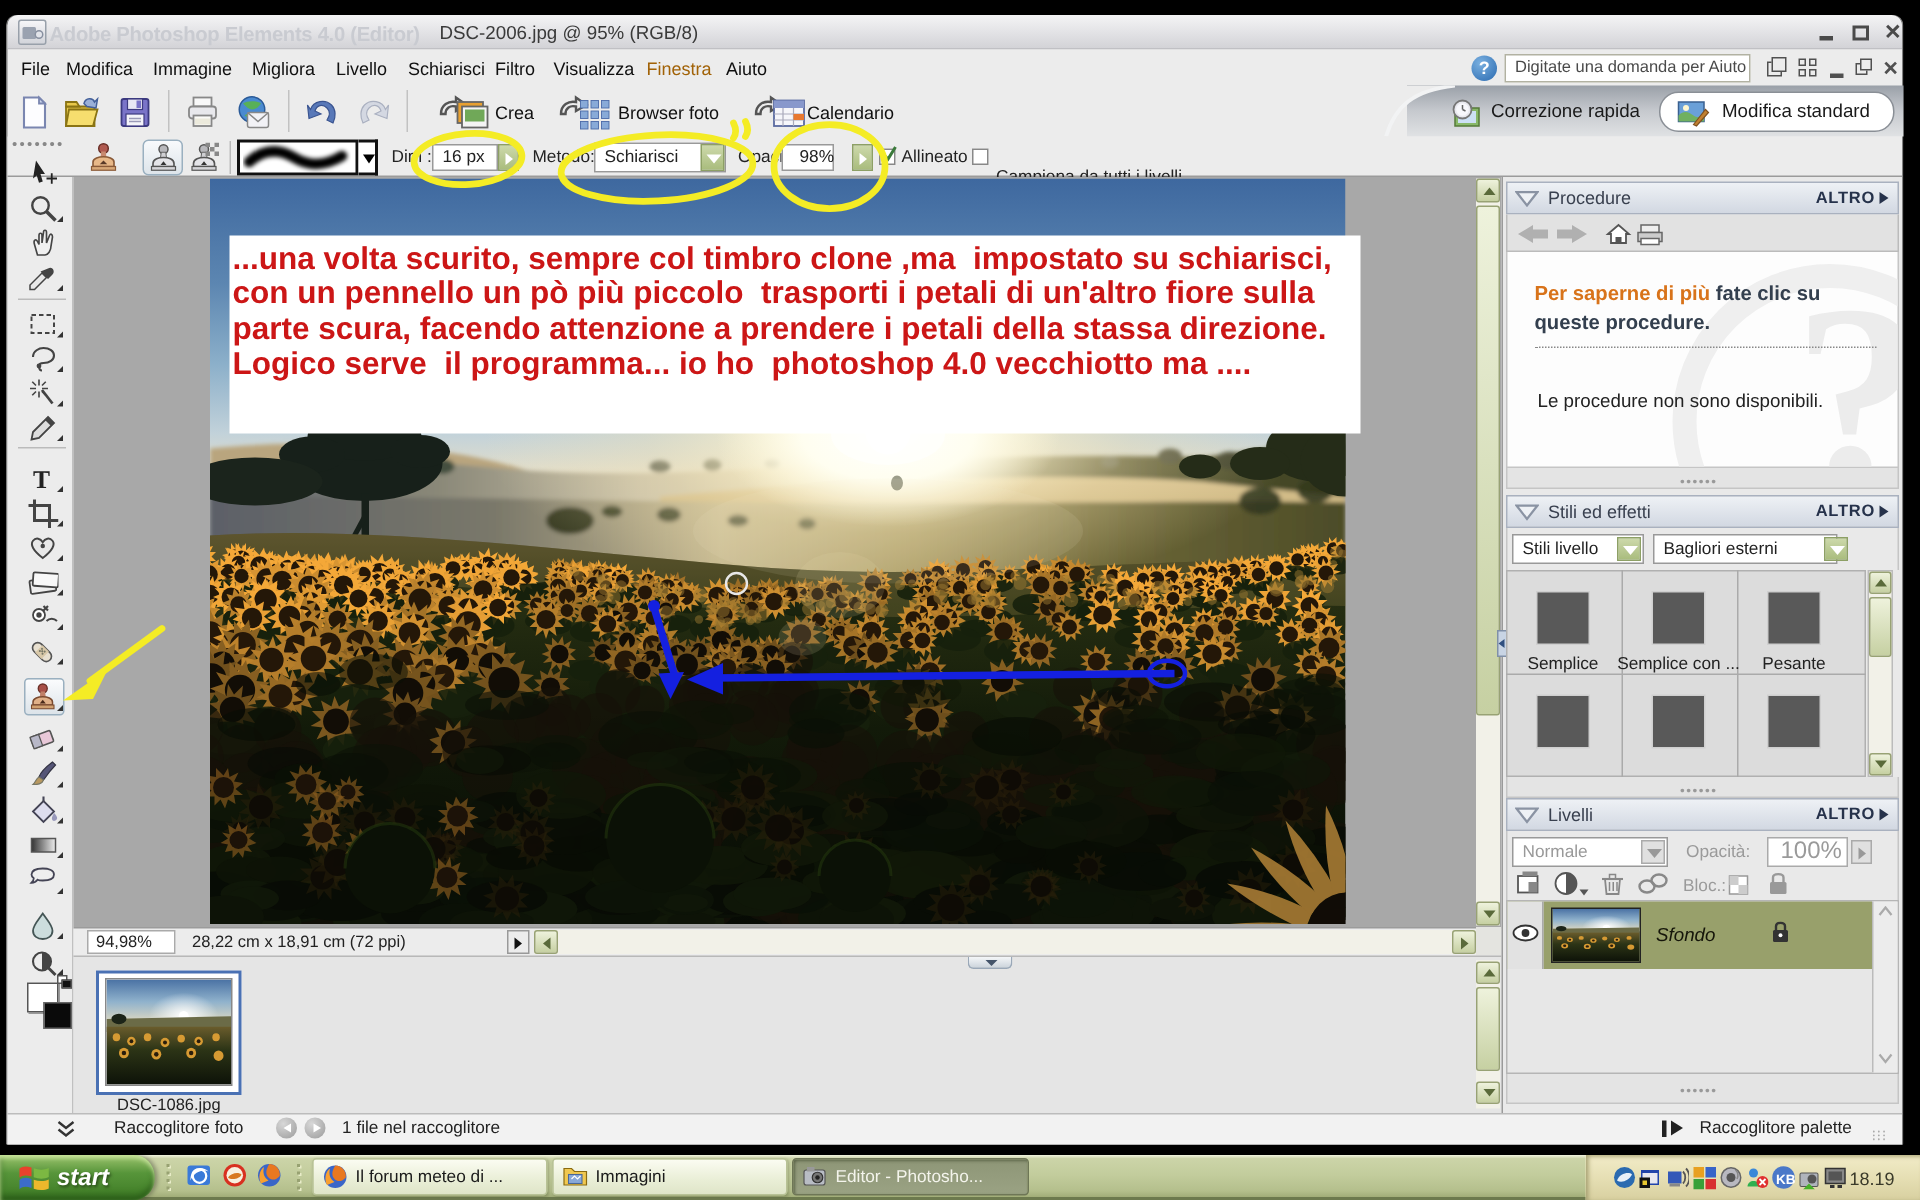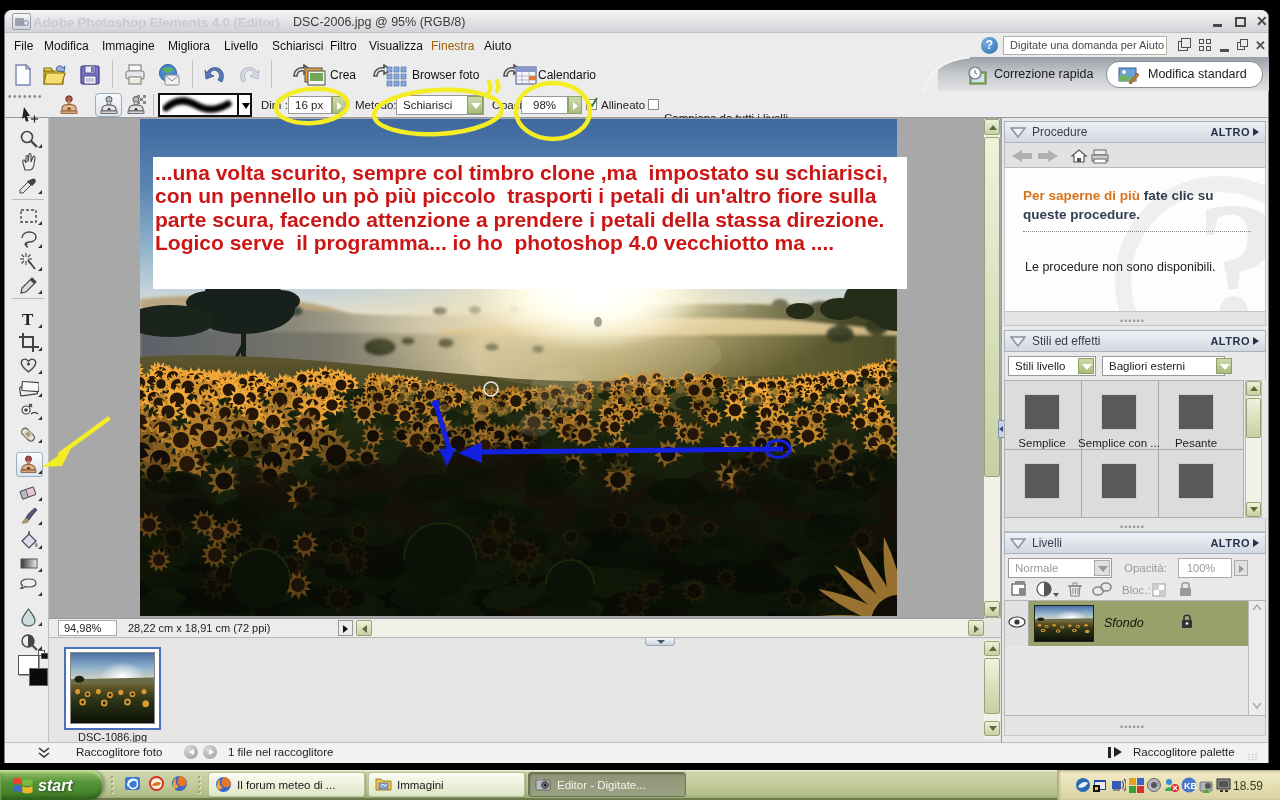--- a/index.html
+++ b/index.html
@@ -183,21 +183,21 @@
 <div class="a" style="left:288px;top:96px;width:44px;height:18px;background:#fff;border:1px solid #999;font-size:11.5px;color:#222;line-height:16px;padding-left:6px">16 px</div>
 <div class="a" style="left:332px;top:96px;width:14px;height:18px;background:linear-gradient(#cdd9ab,#a9bc7d);border:1px solid #8da065">
     <div class="a" style="left:4px;top:5px;width:0;height:0;border-top:4px solid transparent;border-bottom:4px solid transparent;border-left:5px solid #fff"></div>
   </div>
 <div class="txt" style="left:355px;top:99px;font-size:11.5px;color:#222">Metodo:</div>
 <div class="a" style="left:396px;top:95px;width:88px;height:20px;background:#fff;border:1px solid #999;font-size:11.5px;color:#222;line-height:18px;padding-left:6px">Schiarisci</div>
 <div class="a" style="left:467px;top:96px;width:16px;height:18px;background:linear-gradient(#cdd9ab,#a9bc7d);border:1px solid #8da065">
     <div class="a" style="left:3px;top:6px;width:0;height:0;border-left:5px solid transparent;border-right:5px solid transparent;border-top:6px solid #fff"></div>
   </div>
 <div class="txt" style="left:492px;top:99px;font-size:11.5px;color:#222">Opacità:</div>
-<div class="a" style="left:521px;top:96px;width:47px;height:18px;background:#fff;border:1px solid #999;font-size:11.5px;color:#222;line-height:16px;padding-left:11px">98%</div>
+<div class="a" style="left:521px;top:96px;width:35px;height:18px;background:#fff;border:1px solid #999;font-size:11.5px;color:#222;line-height:16px;padding-left:11px">98%</div>
 <div class="a" style="left:568px;top:96px;width:14px;height:18px;background:linear-gradient(#cdd9ab,#a9bc7d);border:1px solid #8da065">
     <div class="a" style="left:4px;top:5px;width:0;height:0;border-top:4px solid transparent;border-bottom:4px solid transparent;border-left:5px solid #fff"></div>
   </div>
 <div class="a" style="left:586px;top:99px;width:11px;height:11px;background:#fff;border:1px solid #888"></div>
 <svg class="a" style="left:586px;top:96px" width="14" height="14" viewBox="0 0 14 14">
     <path d="M3 7 L6 10 L11 2" fill="none" stroke="#3a7a3a" stroke-width="2"></path>
   </svg>
 <div class="txt" style="left:601px;top:99px;font-size:11.5px;color:#222">Allineato</div>
 <div class="a" style="left:648px;top:99px;width:11px;height:11px;background:#fff;border:1px solid #888"></div>
 <div class="txt" style="left:664px;top:112px;font-size:11.5px;color:#222">Campiona da tutti i livelli</div>
@@ -2231,21 +2231,21 @@
   </svg>
 <div class="txt" style="left:1032px;top:536px;font-size:12px;color:#39404f">Livelli</div>
 <div class="txt" style="right:30px;top:537px;font-size:11px;font-weight:bold;color:#26324b;letter-spacing:0.5px">ALTRO</div>
 <div class="a" style="left:1253px;top:539px;width:0;height:0;border-left:6px solid #26324b;border-top:4.5px solid transparent;border-bottom:4.5px solid transparent"></div>
 <div class="a" style="left:1004px;top:554px;width:262px;height:46px;background:#e9e9e9;border-left:1px solid #c5c5c5;border-right:1px solid #c5c5c5"></div>
 <div class="a" style="left:1008px;top:558px;width:104px;height:20px;background:#fff;border:1px solid #999;font-size:11.5px;color:#999;line-height:18px;padding-left:6px;white-space:nowrap;overflow:hidden">Normale</div>
 <div class="a" style="left:1094px;top:560px;width:16px;height:16px;background:#e0e0e0;border:1px solid #aaa">
     <div class="a" style="left:3px;top:5px;width:0;height:0;border-left:5px solid transparent;border-right:5px solid transparent;border-top:6px solid #999"></div>
   </div>
 <div class="txt" style="left:1124px;top:562px;font-size:11.5px;color:#9a9a9a">Opacità:</div>
-<div class="a" style="left:1178px;top:558px;width:54px;height:20px;background:#fff;border:1px solid #aaa;font-size:11px;color:#9a9a9a;line-height:18px;padding-left:8px">100%</div>
+<div class="a" style="left:1178px;top:558px;width:54px;height:20px;background:#fff;border:1px solid #aaa;font-size:16px;color:#9a9a9a;line-height:18px;padding-left:8px">100%</div>
 <div class="a" style="left:1234px;top:560px;width:14px;height:16px;background:#e0e0e0;border:1px solid #aaa">
     <div class="a" style="left:4px;top:4px;width:0;height:0;border-top:4px solid transparent;border-bottom:4px solid transparent;border-left:5px solid #999"></div>
   </div>
 <svg class="a" style="left:1010px;top:580px" width="250" height="18" viewBox="0 0 250 18">
     <rect x="2" y="4" width="13" height="11" fill="#fff" stroke="#555" stroke-width="1.2"></rect>
     <rect x="5" y="1" width="10" height="3" fill="#888"></rect>
     <rect x="9" y="8" width="6" height="7" fill="#888"></rect>
     <circle cx="34" cy="9" r="7" fill="#fff" stroke="#555" stroke-width="1.2"></circle>
     <path d="M34 2 A7 7 0 0 1 34 16 Z" fill="#555"></path>
     <path d="M43 13 L49 13 L46 17 Z" fill="#555"></path>
@@ -2407,21 +2407,21 @@
     <path d="M6 10 L8 8 L10 10 L12 8" stroke="#fff" stroke-width="0.8" fill="none"></path>
   </svg>
 <div class="txt" style="left:397px;top:779px;font-size:11.5px;color:#1a1a1a">Immagini</div>
 <div class="a" style="left:528px;top:772px;width:158px;height:25px;background:linear-gradient(#8e9677,#9aa283);border:1px solid #6e7656;border-radius:3px;box-shadow:inset 1px 1px 2px #5e664a"></div>
 <svg class="a" style="left:535px;top:776px" width="17" height="17" viewBox="0 0 17 17">
     <rect x="1" y="4" width="14" height="10" rx="1.5" fill="#b8bcc4" stroke="#555" stroke-width="0.8"></rect>
     <circle cx="10" cy="9" r="3.5" fill="#777" stroke="#333" stroke-width="0.8"></circle>
     <circle cx="10" cy="9" r="1.5" fill="#222"></circle>
     <rect x="3" y="2" width="5" height="3" fill="#999"></rect>
   </svg>
-<div class="txt" style="left:557px;top:779px;font-size:11.5px;color:#f4f4ec">Editor - Digitate...</div>
+<div class="txt" style="left:557px;top:779px;font-size:11.5px;color:#f4f4ec">Editor - Photosho...</div>
 <div class="a" style="left:1057px;top:770px;width:223px;height:30px;background:linear-gradient(#f2ecc8,#e6dfb4 50%,#d8d0a0);box-shadow:inset 2px 1px 3px #a8a274"></div>
 <svg class="a" style="left:1075px;top:777px" width="16" height="16" viewBox="0 0 16 16">
     <circle cx="8" cy="8" r="7" fill="#2a6ab0"></circle>
     <path d="M3 10 C5 5 11 4 13 6 C11 10 6 12 3 10 Z" fill="#e8f0f8"></path>
   </svg>
 <svg class="a" style="left:1092px;top:777px" width="16" height="16" viewBox="0 0 16 16">
     <rect x="2" y="3" width="12" height="10" fill="#2244aa"></rect>
     <rect x="3" y="5" width="10" height="7" fill="#e8e8f0"></rect>
     <rect x="1" y="8" width="7" height="7" fill="#111"></rect>
     <rect x="3" y="10" width="3" height="3" fill="#e8c830"></rect>
@@ -2457,21 +2457,21 @@
     <rect x="2" y="5" width="12" height="9" rx="1" fill="#b0b4bc" stroke="#555" stroke-width="0.7"></rect>
     <circle cx="10" cy="9" r="3" fill="#555"></circle>
     <path d="M4 16 L8 12 L12 16 Z" fill="#48b028"></path>
   </svg>
 <svg class="a" style="left:1215px;top:777px" width="16" height="16" viewBox="0 0 16 16">
     <rect x="2" y="2" width="13" height="10" fill="#888" stroke="#333" stroke-width="1"></rect>
     <rect x="4" y="4" width="9" height="6" fill="#555"></rect>
     <rect x="5" y="13" width="3" height="2" fill="#333"></rect>
     <rect x="10" y="13" width="3" height="2" fill="#333"></rect>
   </svg>
-<div class="txt" style="left:1233px;top:779px;font-size:12px;color:#3a3a2a">18.59</div>
+<div class="txt" style="left:1233px;top:779px;font-size:12px;color:#3a3a2a">18.19</div>
 <svg class="a" style="left:0;top:0;pointer-events:none" width="1280" height="800" viewBox="0 0 1280 800">
 <g fill="none" stroke="#f4ec25" stroke-width="4.5" stroke-linecap="round">
 <ellipse cx="312" cy="106" rx="36" ry="17" transform="rotate(-4 312 106)"></ellipse>
 <ellipse cx="438" cy="112" rx="64" ry="22" transform="rotate(-3 438 112)"></ellipse>
 <ellipse cx="553" cy="111" rx="37" ry="28"></ellipse>
 <path d="M489 82 C491 86 491 89 489 92"></path>
       <path d="M497 81 C499 85 499 88 497 91"></path>
 <path d="M108 419 L60 454"></path>
 </g>
 <path d="M42 467 L72 446 L62 466 Z" fill="#f4ec25"></path>

